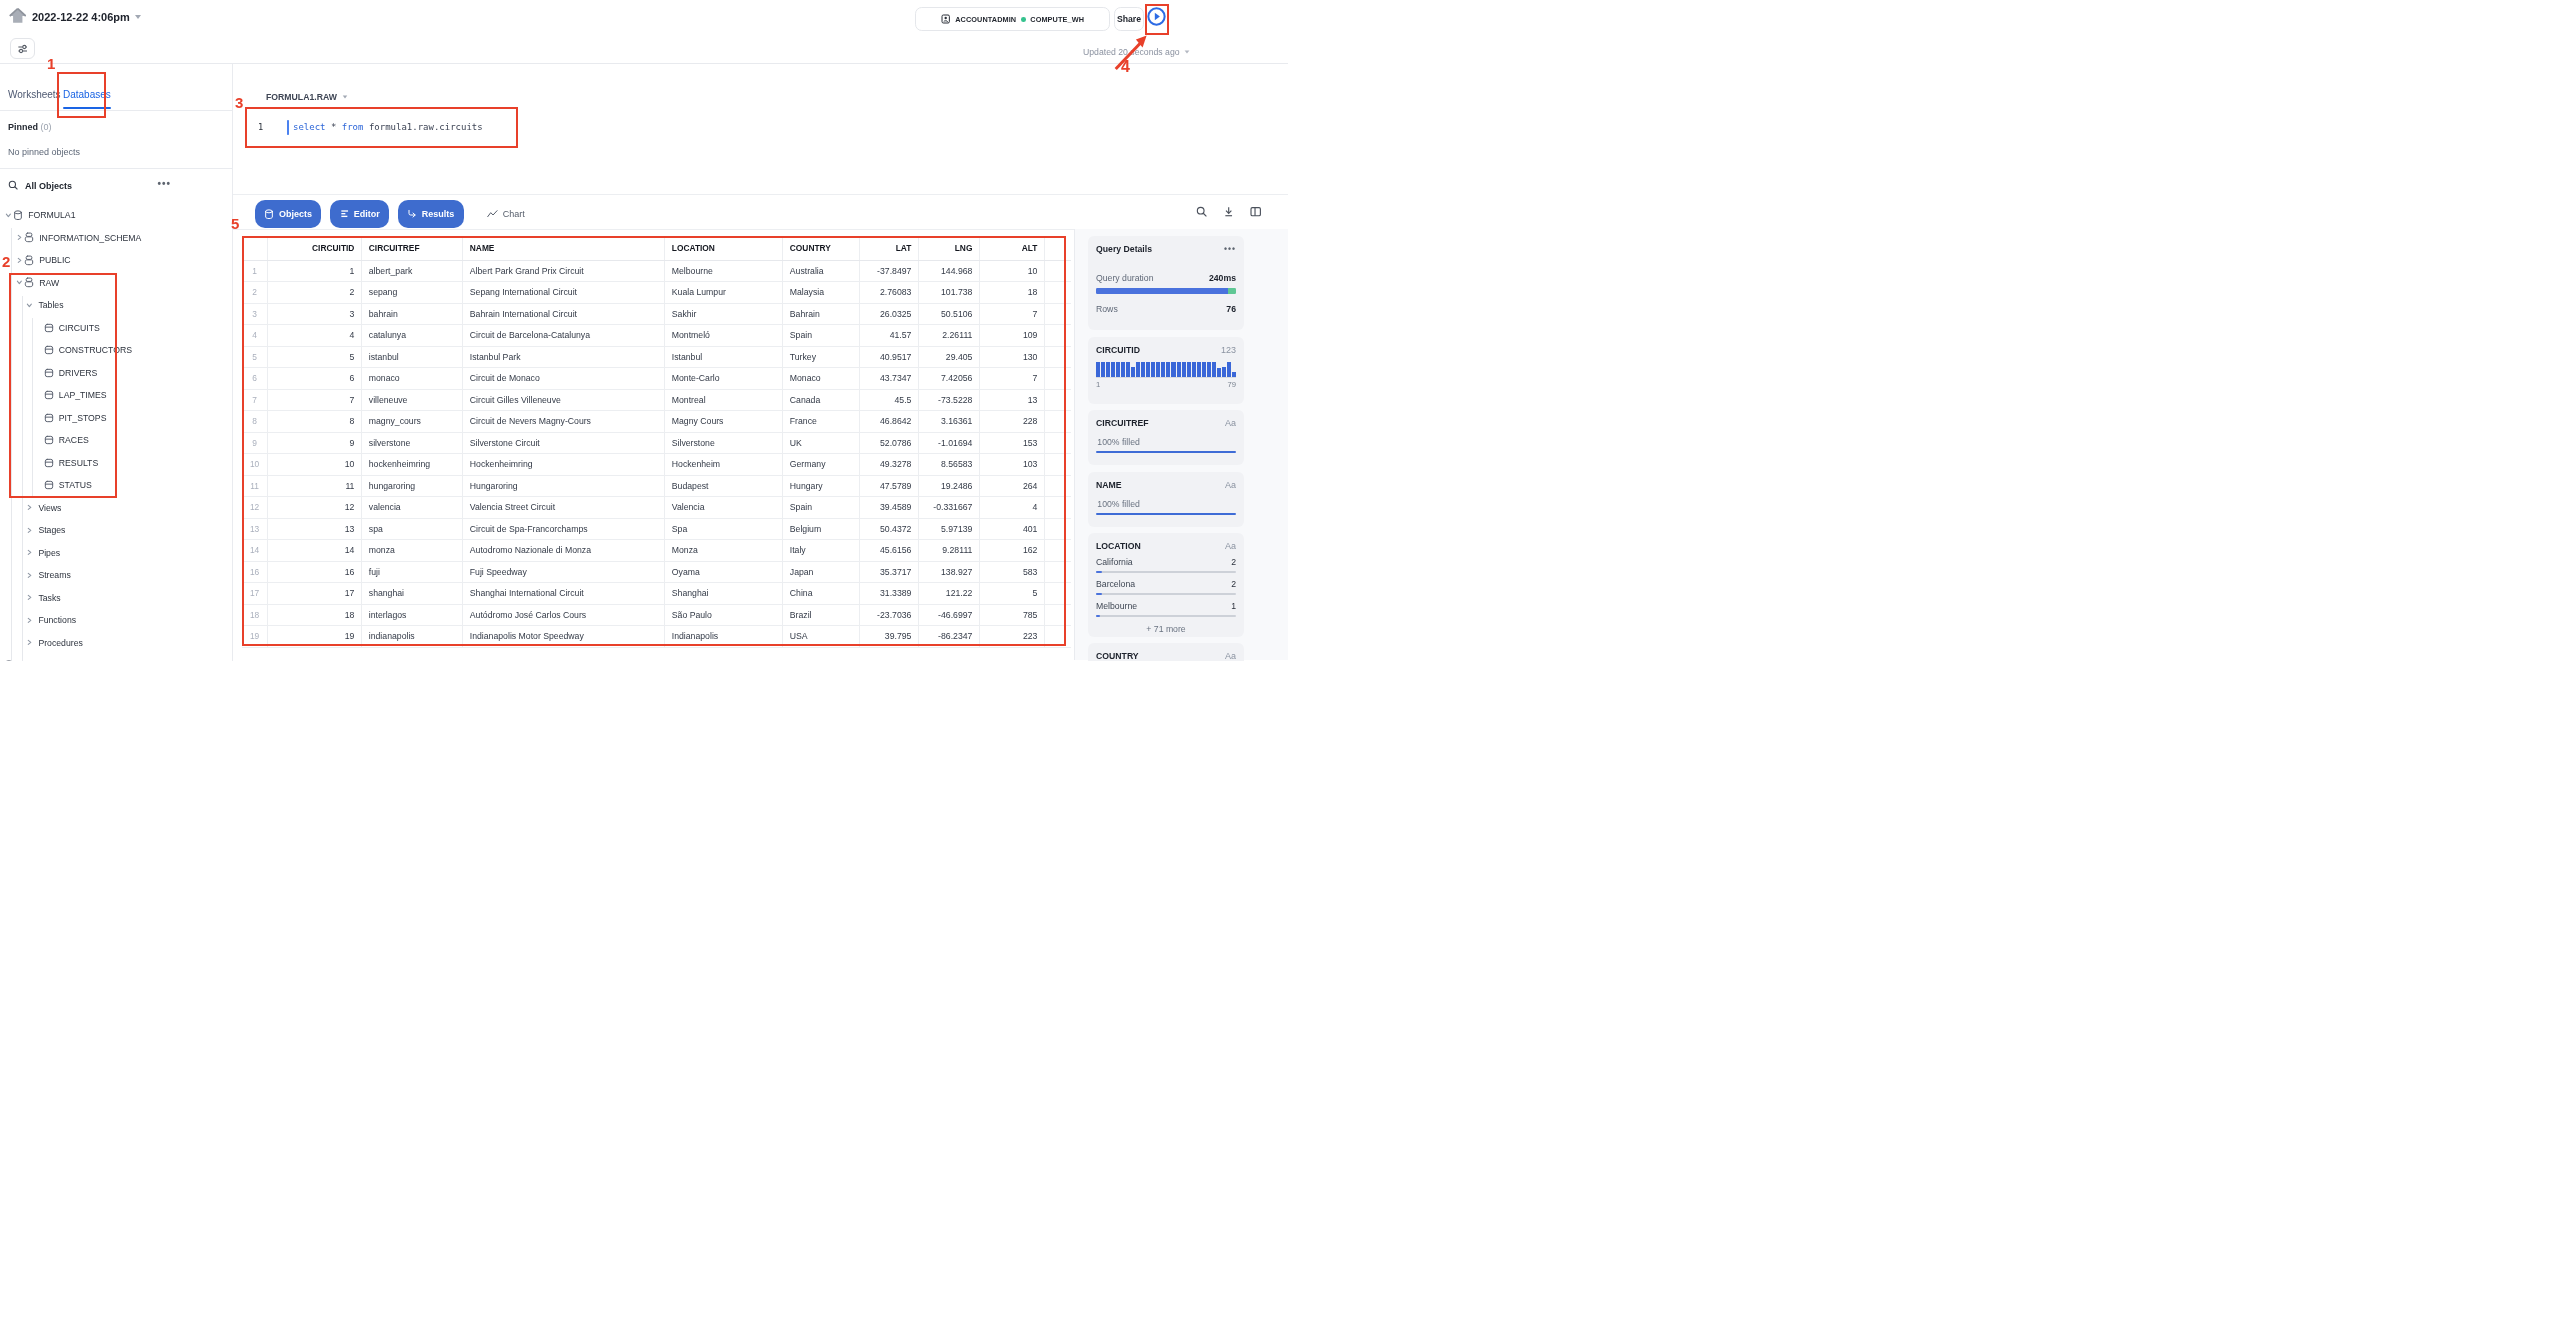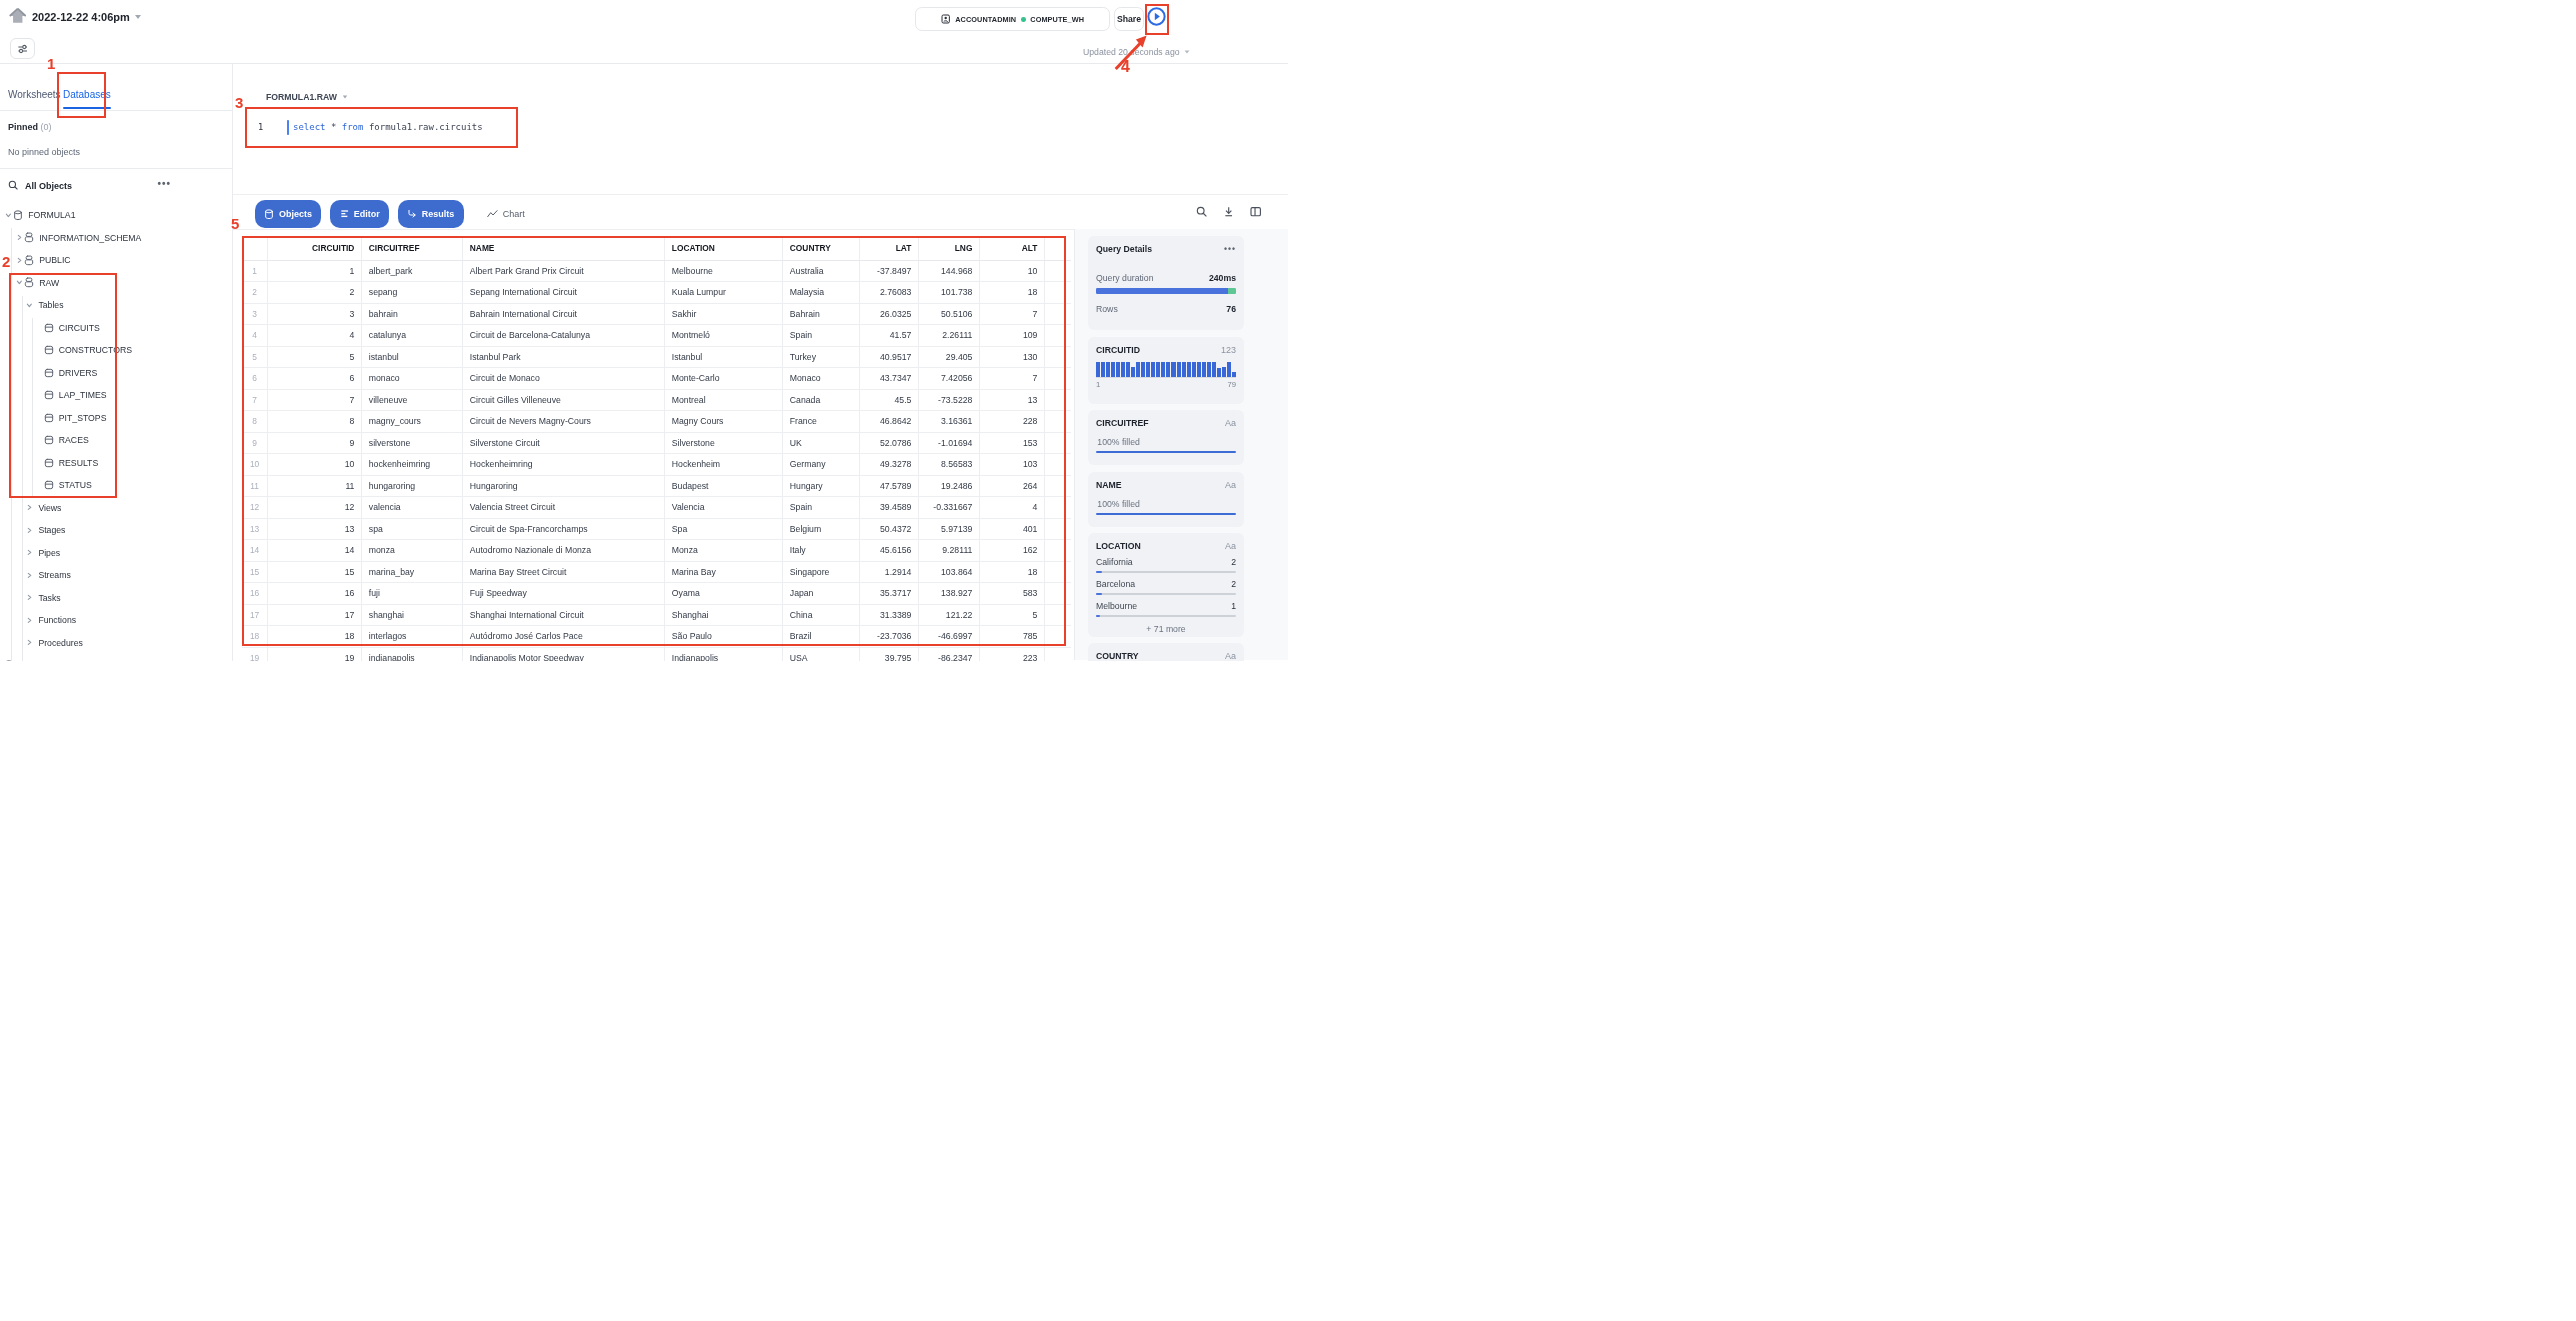--- a/index.html
+++ b/index.html
@@ -667,32 +667,20 @@
             <td>monza</td>
             <td>Autodromo Nazionale di Monza</td>
             <td>Monza</td>
             <td>Italy</td>
             <td class="al-r">45.6156</td>
             <td class="al-r">9.28111</td>
             <td class="al-r">162</td>
             <td></td>
           </tr>
           <tr>
-            <td class="rownum">15</td>
-            <td class="al-r">15</td>
-            <td>marina_bay</td>
-            <td>Marina Bay Street Circuit</td>
-            <td>Marina Bay</td>
-            <td>Singapore</td>
-            <td class="al-r">1.2914</td>
-            <td class="al-r">103.864</td>
-            <td class="al-r">18</td>
-            <td></td>
-          </tr>
-          <tr>
             <td class="rownum">16</td>
             <td class="al-r">16</td>
             <td>fuji</td>
             <td>Fuji Speedway</td>
             <td>Oyama</td>
             <td>Japan</td>
             <td class="al-r">35.3717</td>
             <td class="al-r">138.927</td>
             <td class="al-r">583</td>
             <td></td>
@@ -706,21 +694,21 @@
             <td>China</td>
             <td class="al-r">31.3389</td>
             <td class="al-r">121.22</td>
             <td class="al-r">5</td>
             <td></td>
           </tr>
           <tr>
             <td class="rownum">18</td>
             <td class="al-r">18</td>
             <td>interlagos</td>
-            <td>Autódromo José Carlos Pace</td>
+            <td>Autódromo José Carlos Cours</td>
             <td>São Paulo</td>
             <td>Brazil</td>
             <td class="al-r">-23.7036</td>
             <td class="al-r">-46.6997</td>
             <td class="al-r">785</td>
             <td></td>
           </tr>
           <tr>
             <td class="rownum">19</td>
             <td class="al-r">19</td>

